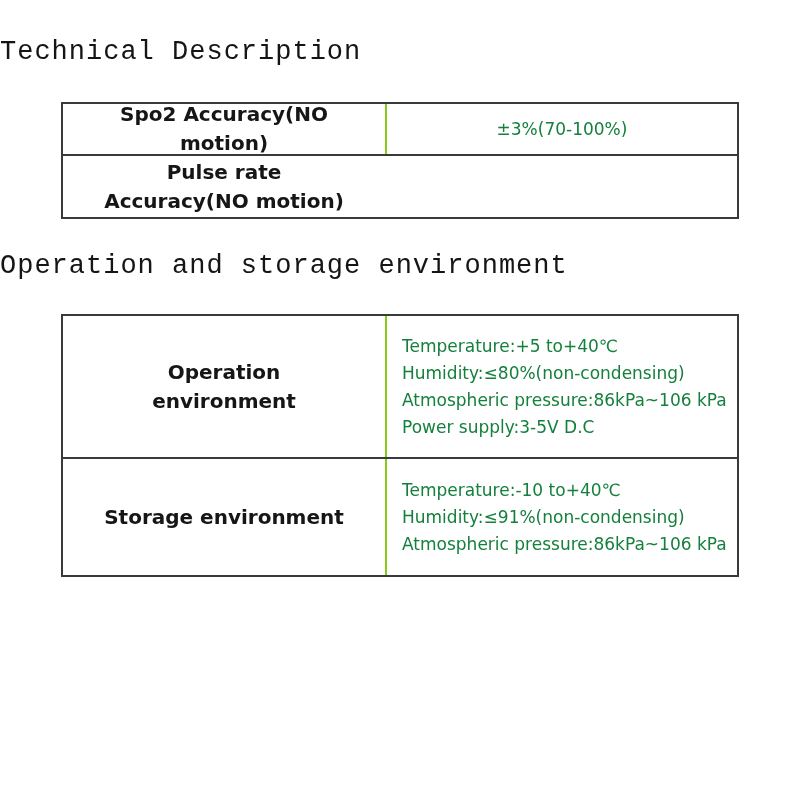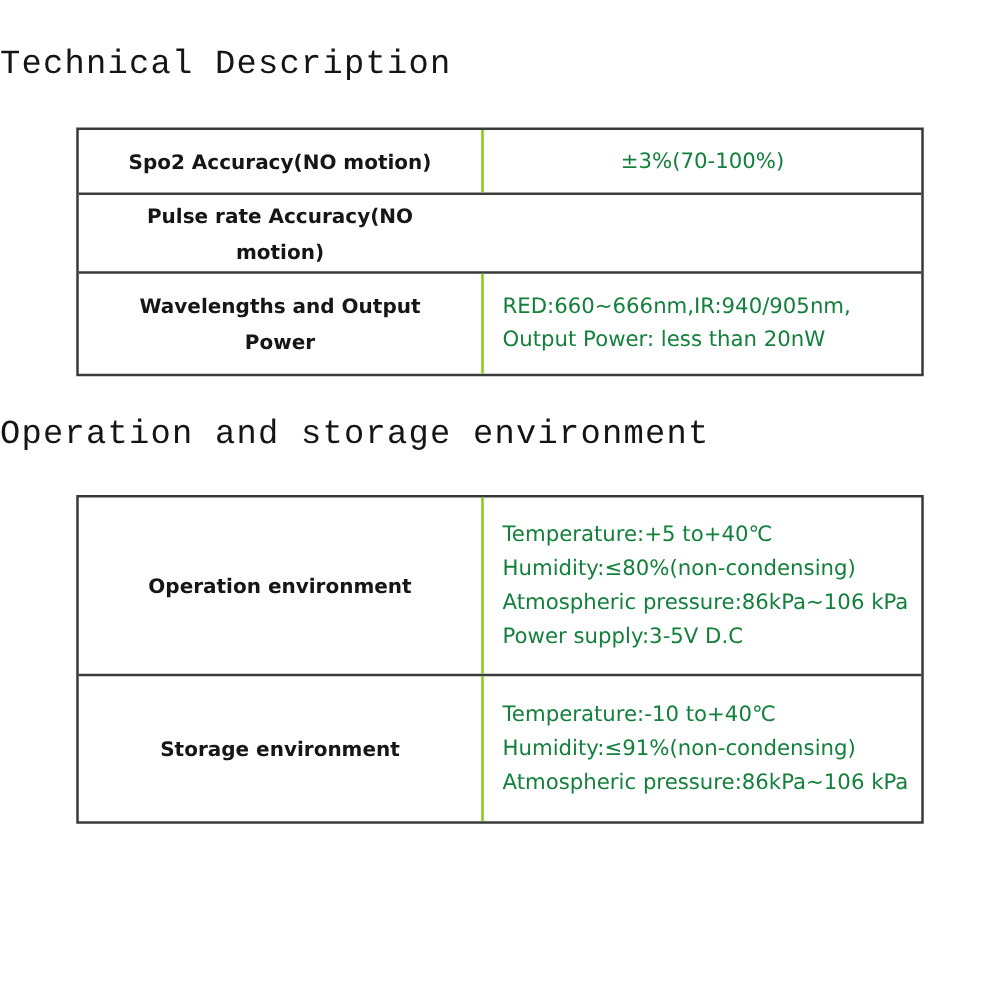--- a/index.html
+++ b/index.html
@@ -41,21 +41,21 @@
   .spec-row + .spec-row { border-top: 2px solid #3a3a3a; }
   .cell { box-sizing: border-box; }
   .label-cell {
     width: 322px;
     flex: 0 0 322px;
     display: flex;
     align-items: center;
     justify-content: center;
     text-align: center;
     font-weight: bold;
-    font-size: 16px;
+    font-size: 20px;
     line-height: 29px;
     color: #161616;
     padding: 0 32px;
   }
   .value-cell {
     flex: 1 1 auto;
     border-left: 2px solid #84cc16;
     display: flex;
     align-items: center;
     font-size: 17px;
@@ -89,25 +89,20 @@
   <h1 class="section-title title-1">Technical Description</h1>
 
   <div class="spec-table table-1">
     <div class="spec-row row-0">
       <div class="cell label-cell">Spo2 Accuracy(NO motion)</div>
       <div class="cell value-cell value-center">±3%(70-100%)</div>
     </div>
     <div class="spec-row row-1">
       <div class="cell label-cell">Pulse rate Accuracy(NO motion)</div>
     </div>
-    <div class="spec-row row-2">
-      <div class="cell label-cell">Wavelengths and Output Power</div>
-      <div class="cell value-cell value-left">RED:660~666nm,IR:940/905nm,
-Output Power: less than 20nW</div>
-    </div>
   </div>
 
   <h1 class="section-title title-2">Operation and storage environment</h1>
 
   <div class="spec-table table-2">
     <div class="spec-row row-0">
       <div class="cell label-cell">Operation environment</div>
       <div class="cell value-cell value-left">Temperature:+5 to+40℃
 Humidity:≤80%(non-condensing)
 Atmospheric pressure:86kPa~106 kPa

